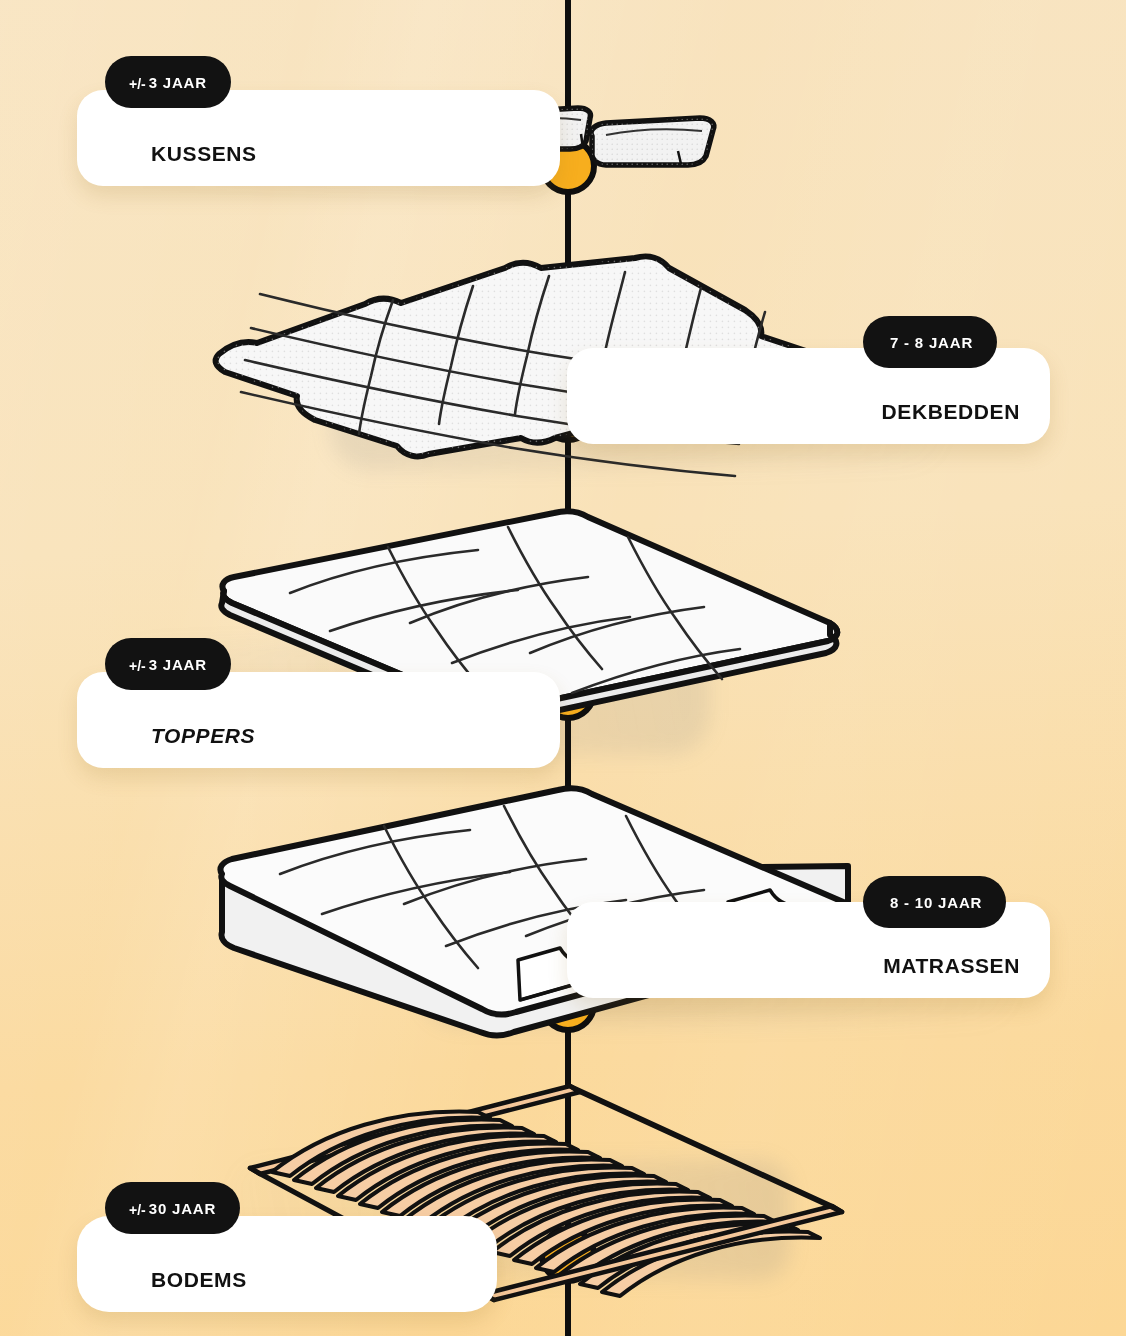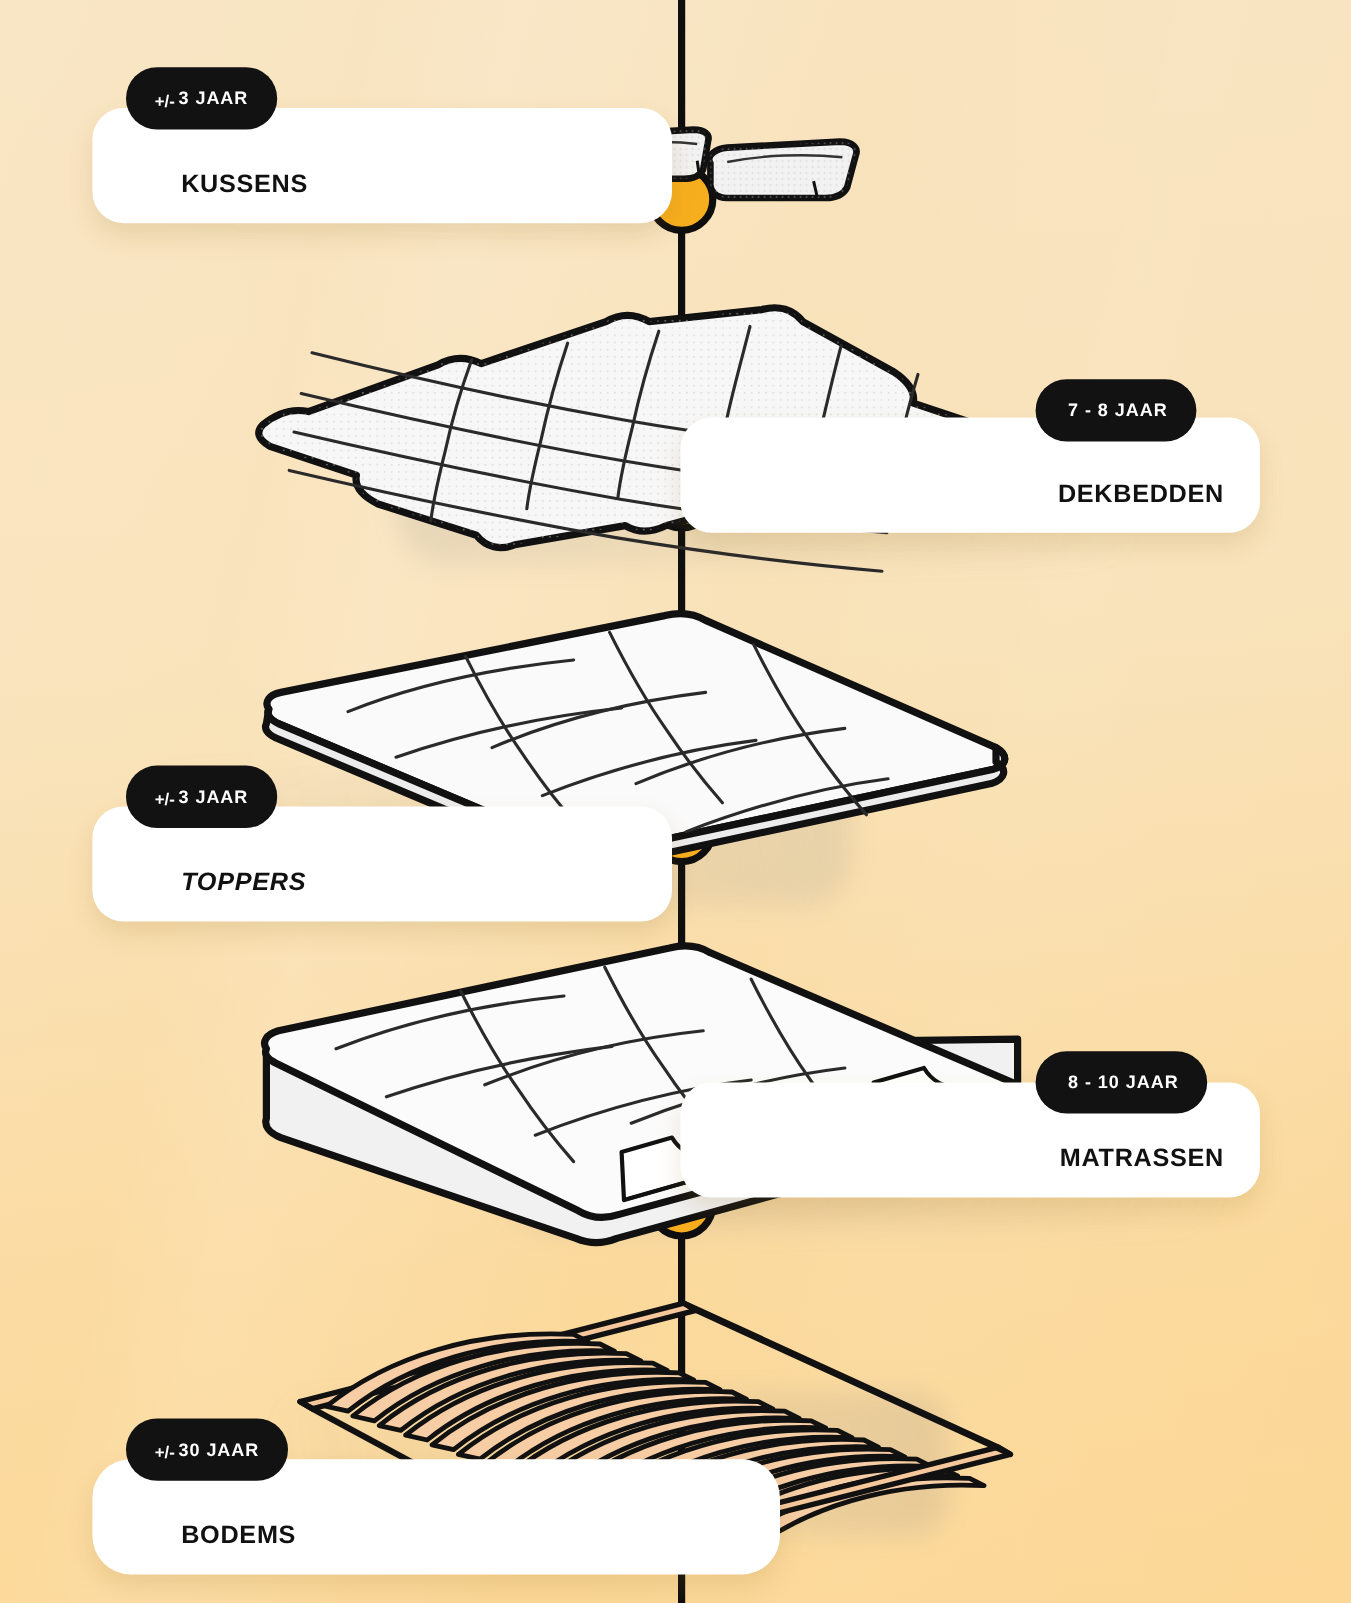--- a/index.html
+++ b/index.html
@@ -252,21 +252,21 @@
       <path d="M312,218 L382,198" fill="none" stroke="#111" stroke-width="3"></path>
       <path d="M520,120 L562,108 C568,118 578,124 590,124 L592,140 L522,160 Z" fill="#FFFFFF" stroke="#111" stroke-width="3.5" stroke-linejoin="round"></path>
       <path d="M522,160 L592,140" fill="none" stroke="#111" stroke-width="3"></path>
     </svg>
   </div>
 
   <div class="gshadow" style="left:230px;top:1160px;width:560px;height:120px;
        background:linear-gradient(260deg,rgba(130,130,130,.32),rgba(150,150,150,.02));
        border-radius:30px;"></div>
 
-  <div class="card left" style="top:1216px;width:573px;border-radius:32px;">
+  <div class="card left" style="top:1216px;width:420px;border-radius:32px;">
     <div class="card-label">BODEMS</div>
   </div>
   <div class="badge" style="left:105px;top:1182px;">
     <span class="pm">+/-</span>
     <span class="yrs">30 JAAR</span>
   </div>
 
   <div class="node" style="top:1226px;"></div>
 
   <div class="art" style="left:228px;top:1068px;">

